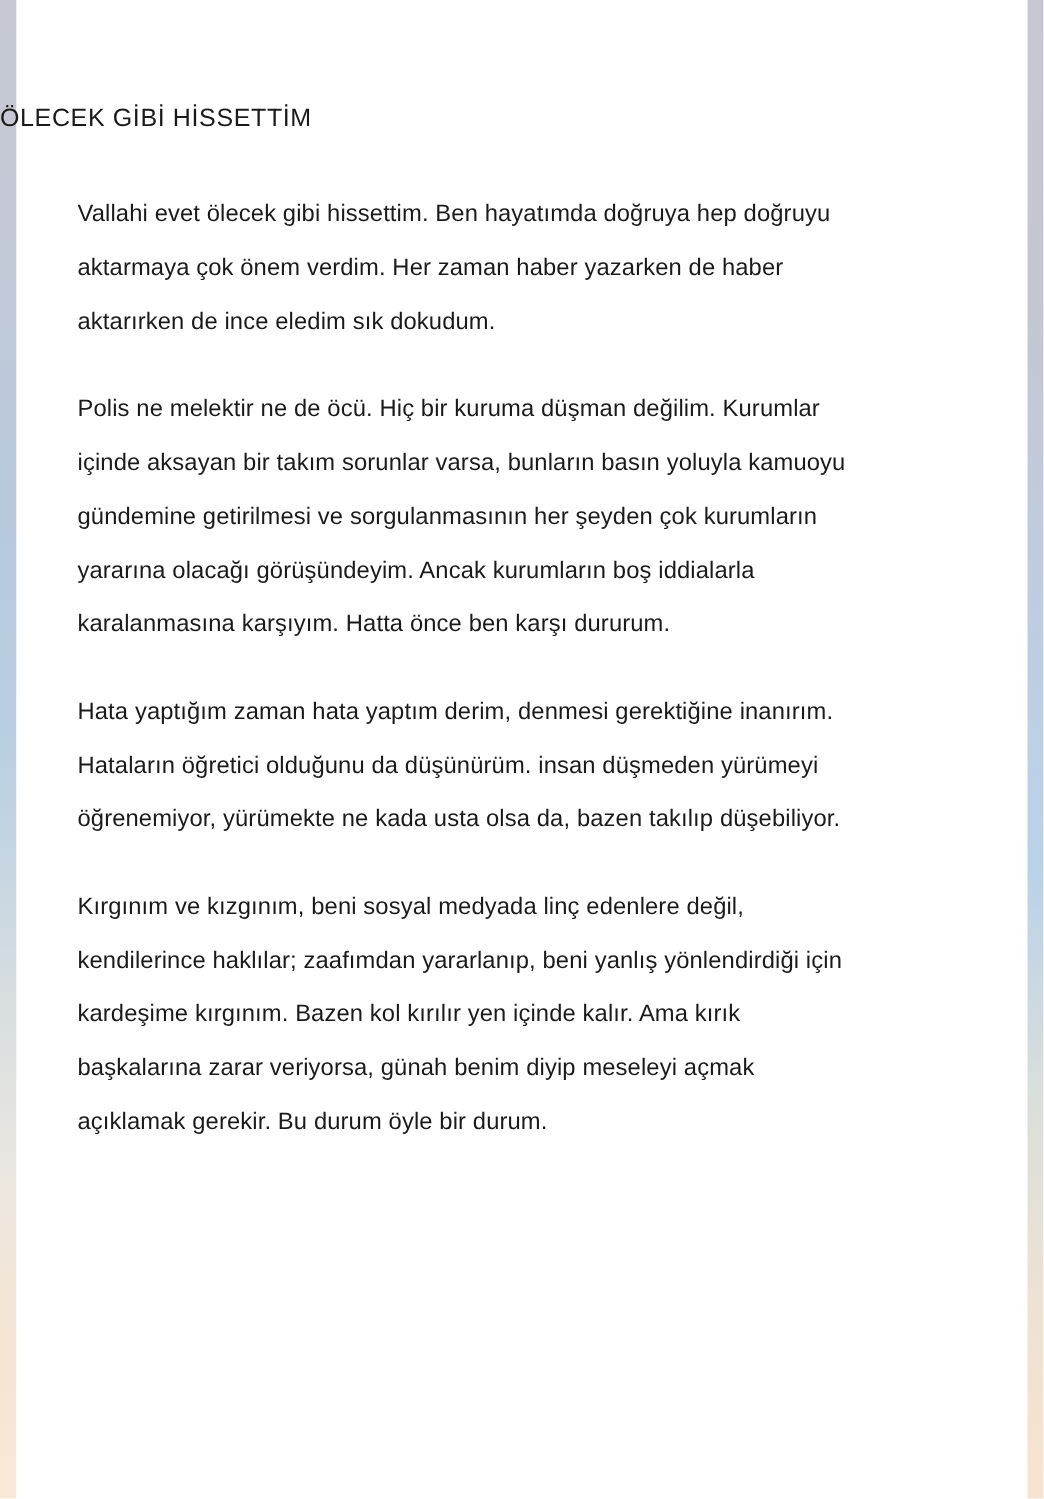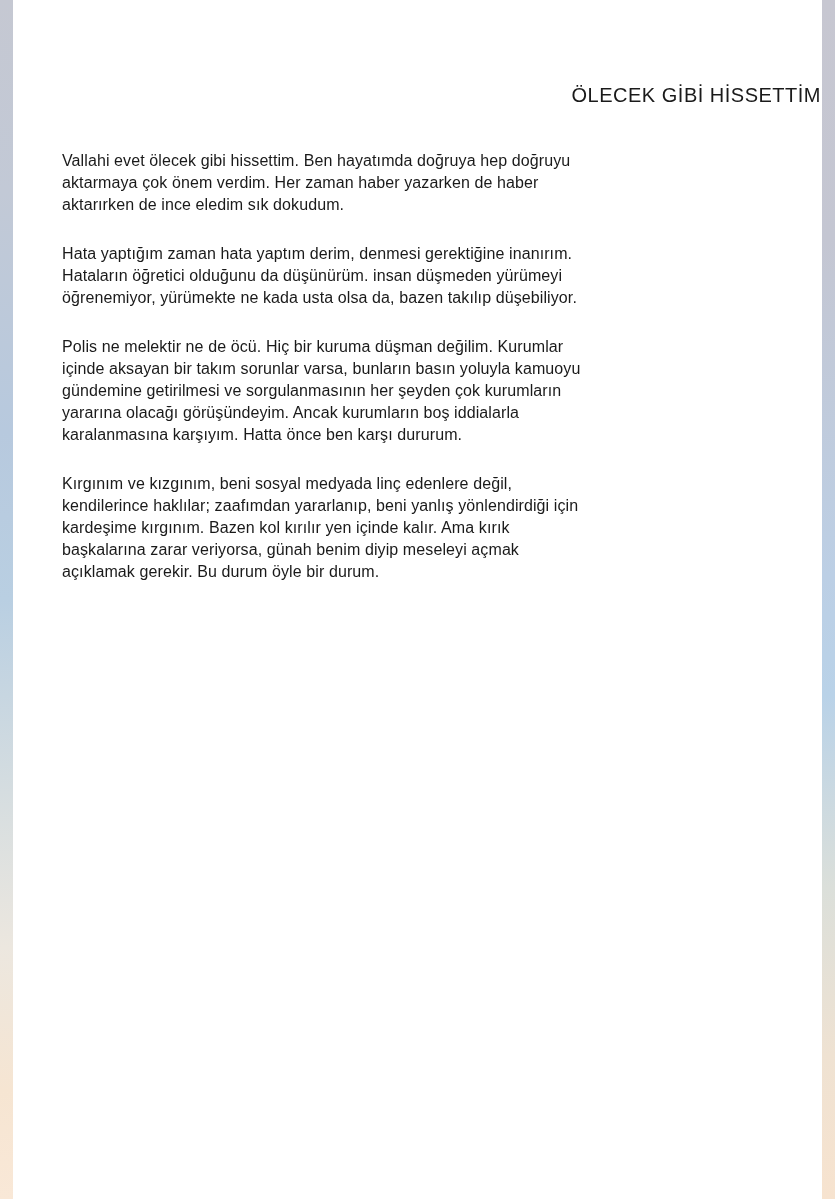--- a/index.html
+++ b/index.html
@@ -47,55 +47,55 @@
   .page {
     position: absolute;
     left: 0;
     top: 0;
     width: 100%;
     color: #1a1a1a;
   }
   .title {
     font-size: 20px;
     font-weight: 400;
-    text-align: right;
+    text-align: left;
     letter-spacing: 0.5px;
     margin: 84px 14px 43px 0;
   }
   .paragraphs {
     padding-left: 62px;
   }
   .paragraphs p {
-    font-size: 16px;
-    line-height: 22px;
+    font-size: 19px;
+    line-height: 43px;
     letter-spacing: 0.1px;
     margin: 0 0 27px 0;
     white-space: pre;
   }
 </style>
 </head>
 <body>
 
 <div class="stage">
   <div class="edge left"></div>
   <div class="edge right"></div>
   <div class="page">
     <h1 class="title">ÖLECEK GİBİ HİSSETTİM</h1>
     <div class="paragraphs">
       <p>Vallahi evet ölecek gibi hissettim. Ben hayatımda doğruya hep doğruyu
 aktarmaya çok önem verdim. Her zaman haber yazarken de haber
 aktarırken de ince eledim sık dokudum.</p>
-      <p>Hata yaptığım zaman hata yaptım derim, denmesi gerektiğine inanırım.
-Hataların öğretici olduğunu da düşünürüm. insan düşmeden yürümeyi
-öğrenemiyor, yürümekte ne kada usta olsa da, bazen takılıp düşebiliyor.</p>
       <p>Polis ne melektir ne de öcü. Hiç bir kuruma düşman değilim. Kurumlar
 içinde aksayan bir takım sorunlar varsa, bunların basın yoluyla kamuoyu
 gündemine getirilmesi ve sorgulanmasının her şeyden çok kurumların
 yararına olacağı görüşündeyim. Ancak kurumların boş iddialarla
 karalanmasına karşıyım. Hatta önce ben karşı dururum.</p>
+      <p>Hata yaptığım zaman hata yaptım derim, denmesi gerektiğine inanırım.
+Hataların öğretici olduğunu da düşünürüm. insan düşmeden yürümeyi
+öğrenemiyor, yürümekte ne kada usta olsa da, bazen takılıp düşebiliyor.</p>
       <p>Kırgınım ve kızgınım, beni sosyal medyada linç edenlere değil,
 kendilerince haklılar; zaafımdan yararlanıp, beni yanlış yönlendirdiği için
 kardeşime kırgınım. Bazen kol kırılır yen içinde kalır. Ama kırık
 başkalarına zarar veriyorsa, günah benim diyip meseleyi açmak
 açıklamak gerekir. Bu durum öyle bir durum.</p>
     </div>
   </div>
 </div>
 
 </body></html>

